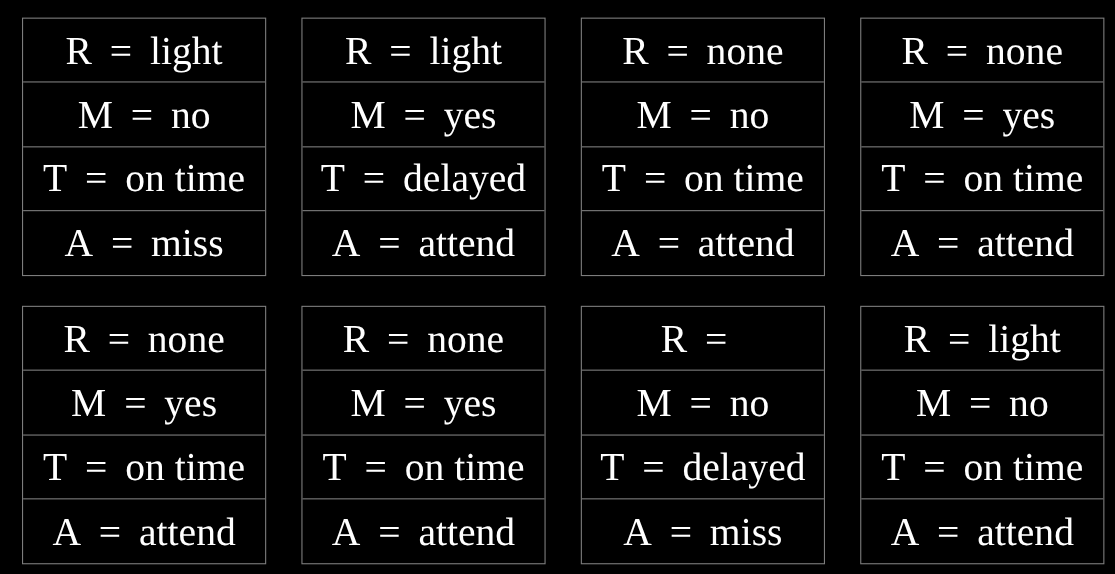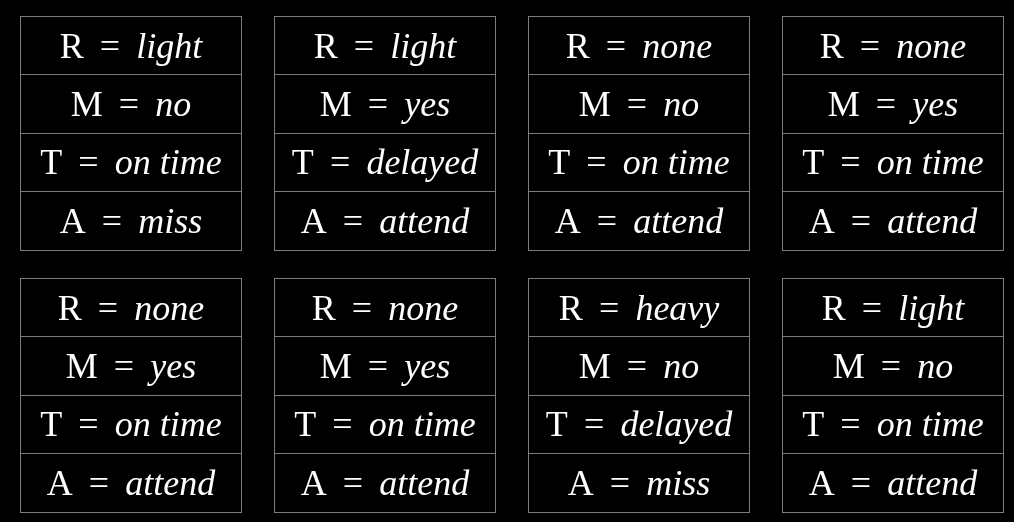--- a/index.html
+++ b/index.html
@@ -31,21 +31,21 @@
     display: flex;
     align-items: center;
     justify-content: center;
     border-bottom: 1px solid var(--border, #7d7d7d);
     font-size: 36px;
     line-height: 1;
     white-space: nowrap;
   }
   .cell:last-child { border-bottom: none; }
   .eq { margin: 0 0.45em; }
-  .val { font-style: italic; }
+  .val { }
 </style>
 </head>
 <body>
 
 <div class="board">
 
   <div class="card">
     <div class="cell">
       <span>R</span>
         <span class="eq">=</span>
@@ -180,21 +180,20 @@
       <span>A</span>
         <span class="eq">=</span>
         <span class="val">attend</span>
     </div>
   </div>
 
   <div class="card">
     <div class="cell">
       <span>R</span>
         <span class="eq">=</span>
-        <span class="val">heavy</span>
     </div>
     <div class="cell">
       <span>M</span>
         <span class="eq">=</span>
         <span class="val">no</span>
     </div>
     <div class="cell">
       <span>T</span>
         <span class="eq">=</span>
         <span class="val">delayed</span>

